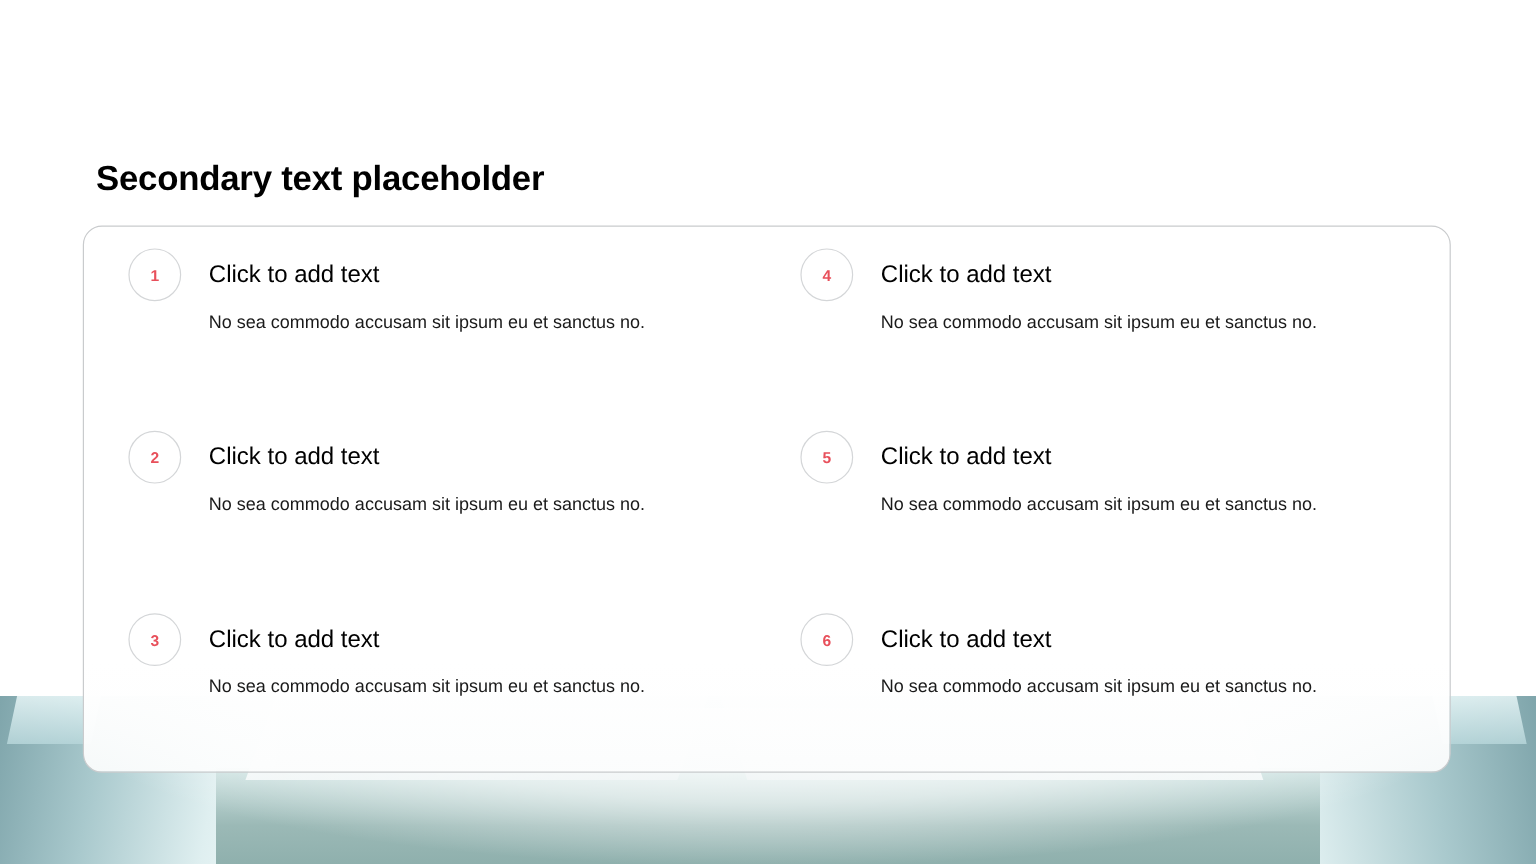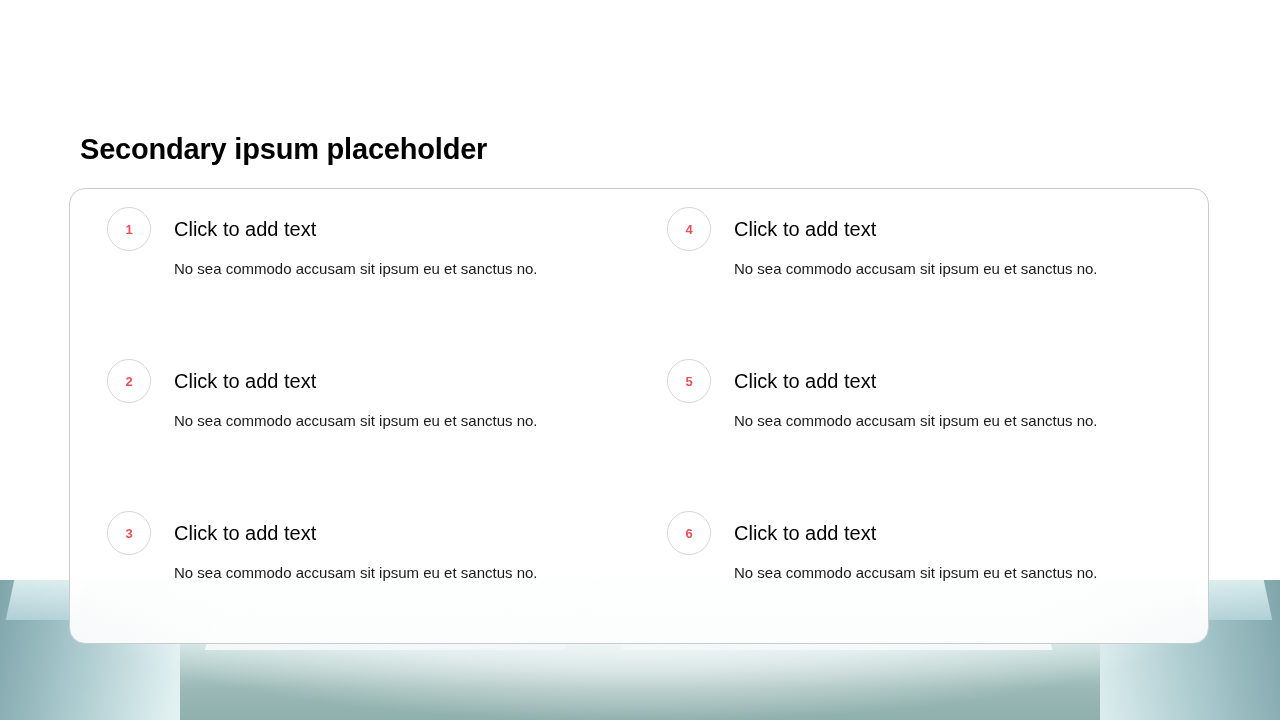--- a/index.html
+++ b/index.html
@@ -197,21 +197,21 @@
   <div class="bg-band">
     <div class="sky"></div>
     <div class="wall-left"></div>
     <div class="wall-right"></div>
     <div class="floor"></div>
     <div class="panel-a"></div>
     <div class="panel-b"></div>
     <div class="glow"></div>
   </div>
 
-  <div class="slide-title">Secondary ipsum placeholder</div>
+  <div class="slide-title">Secondary text placeholder</div>
 
   <div class="content-card">
     <div class="grid">
 
       <div class="item">
         <div class="badge">1</div>
         <div class="itm-title">Click to add text</div>
         <div class="itm-desc">No sea commodo accusam sit ipsum eu et sanctus no.</div>
       </div>
 

